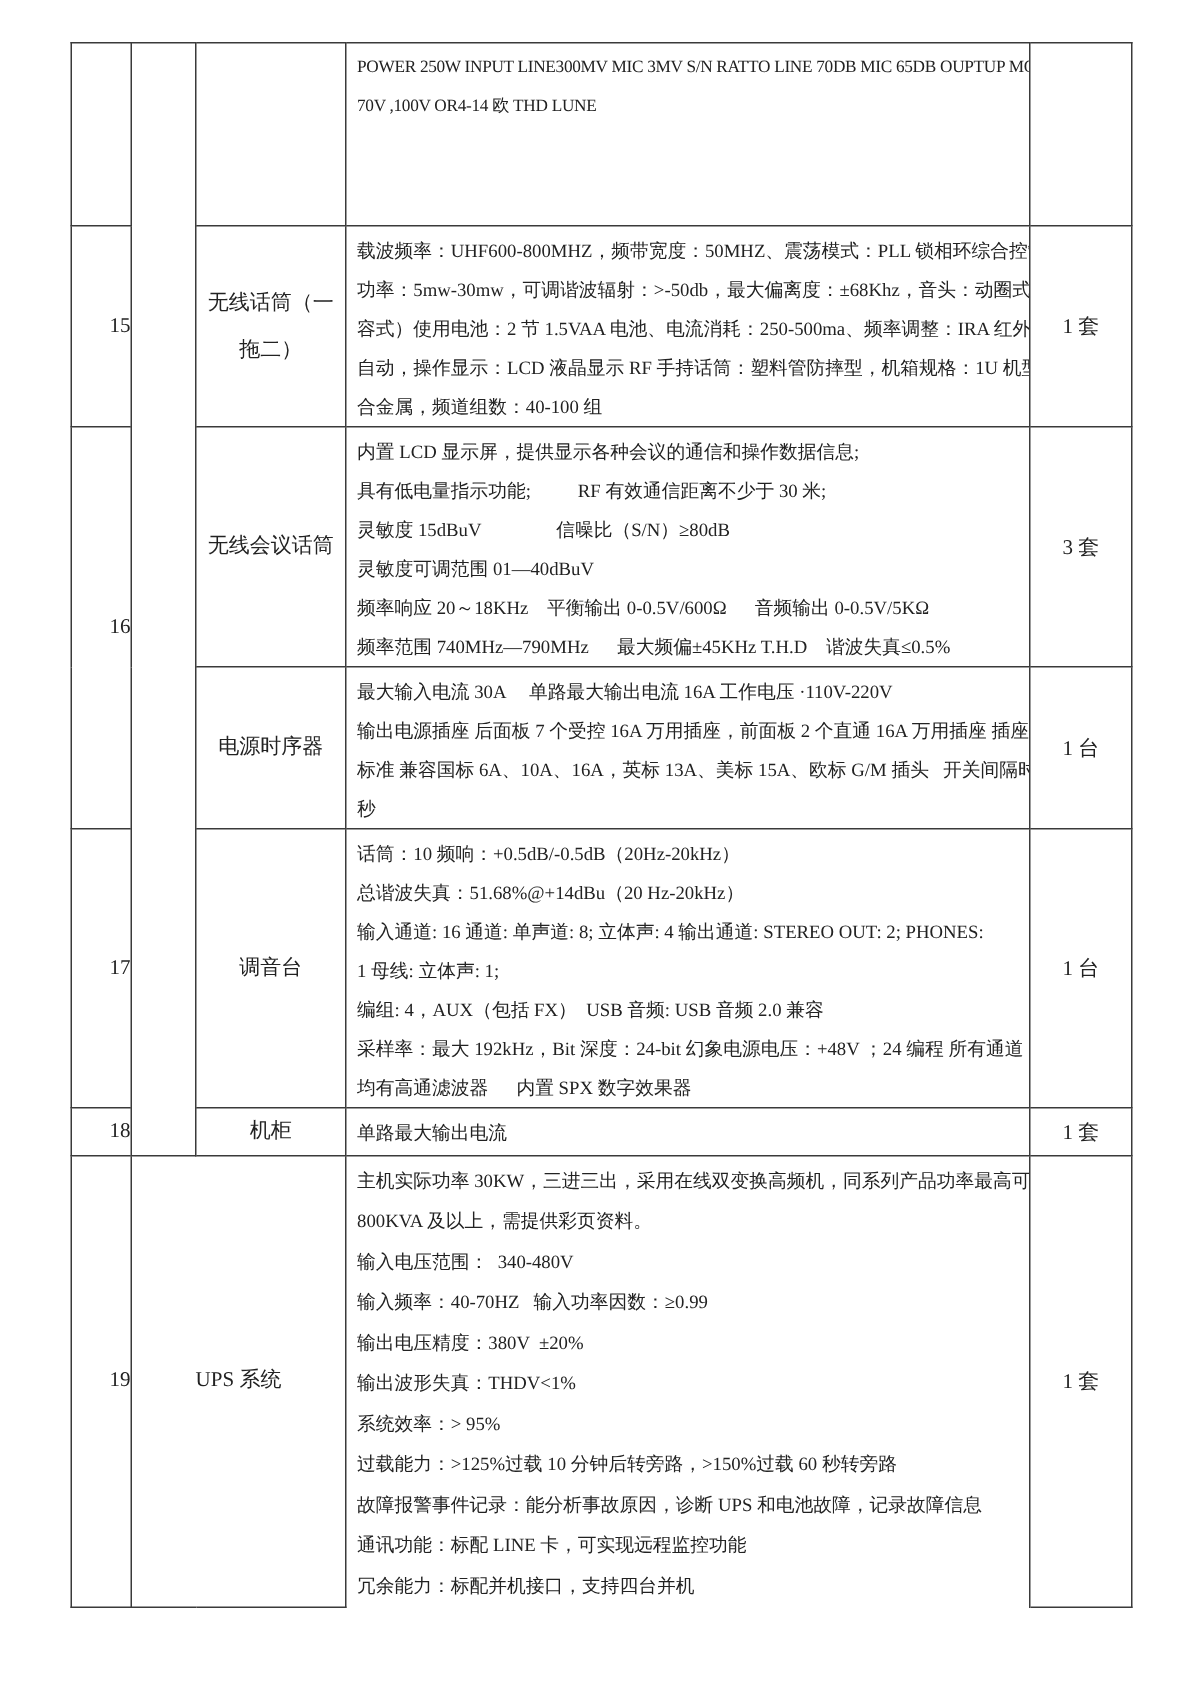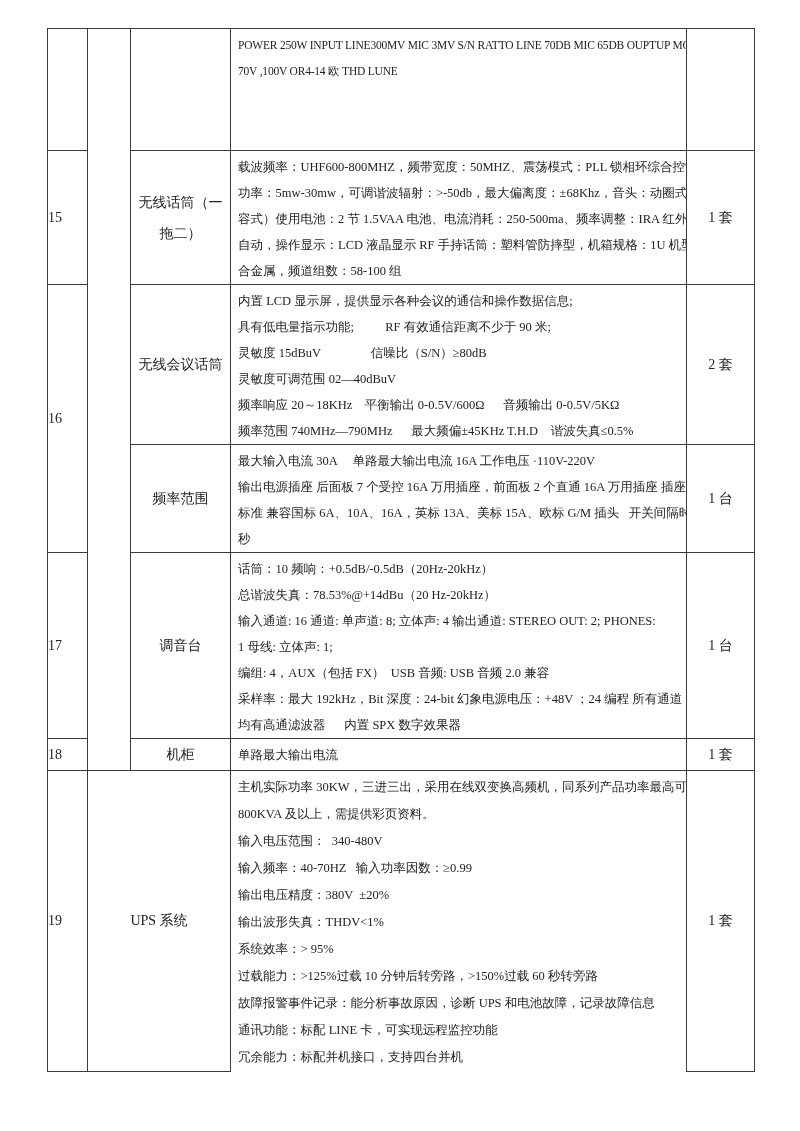--- a/index.html
+++ b/index.html
@@ -21,21 +21,21 @@
     border-collapse: collapse;
     table-layout: fixed;
   }
   td {
     border: 1px solid #3a3a3a;
     vertical-align: middle;
     font-size: 14px;
     color: #222222;
     overflow: hidden;
   }
-  td.c-no   { text-align: left; }
+  td.c-no   { text-align: right; }
   td.c-cat  { }
   td.c-name { text-align: center; line-height: 31px; padding: 0 6px; }
   td.c-qty  { text-align: center; white-space: pre; }
   td.c-spec {
     vertical-align: top;
     padding: 3px 4px 0 7px;
     font-size: 12.5px;
   }
   td.c-spec .line {
     white-space: pre;
@@ -72,56 +72,56 @@
     </tr>
 
     <tr style="height:131px">
       <td class="c-no">15</td>
       <td class="c-name">无线话筒（一拖二）</td>
       <td class="c-spec">
             <div class="line">载波频率：UHF600-800MHZ，频带宽度：50MHZ、震荡模式：PLL 锁相环综合控制发射</div>
             <div class="line">功率：5mw-30mw，可调谐波辐射：&gt;-50db，最大偏离度：±68Khz，音头：动圈式（电</div>
             <div class="line">容式）使用电池：2 节 1.5VAA 电池、电流消耗：250-500ma、频率调整：IRA 红外线</div>
             <div class="line">自动，操作显示：LCD 液晶显示 RF 手持话筒：塑料管防摔型，机箱规格：1U 机型铝</div>
-            <div class="line">合金属，频道组数：58-100 组</div>
+            <div class="line">合金属，频道组数：40-100 组</div>
           </td>
       <td class="c-qty">1 套</td>
     </tr>
 
     <tr style="height:159px">
       <td class="c-no" rowspan="2">16</td>
       <td class="c-name">无线会议话筒</td>
       <td class="c-spec">
             <div class="line">内置 LCD 显示屏，提供显示各种会议的通信和操作数据信息;</div>
-            <div class="line">具有低电量指示功能;          RF 有效通信距离不少于 90 米;</div>
+            <div class="line">具有低电量指示功能;          RF 有效通信距离不少于 30 米;</div>
             <div class="line">灵敏度 15dBuV                信噪比（S/N）≥80dB</div>
-            <div class="line">灵敏度可调范围 02—40dBuV</div>
+            <div class="line">灵敏度可调范围 01—40dBuV</div>
             <div class="line">频率响应 20～18KHz    平衡输出 0-0.5V/600Ω      音频输出 0-0.5V/5KΩ</div>
             <div class="line">频率范围 740MHz—790MHz      最大频偏±45KHz T.H.D    谐波失真≤0.5%</div>
           </td>
-      <td class="c-qty">2 套</td>
+      <td class="c-qty">3 套</td>
     </tr>
 
     <tr style="height:105px">
-      <td class="c-name">频率范围</td>
+      <td class="c-name">电源时序器</td>
       <td class="c-spec">
             <div class="line">最大输入电流 30A     单路最大输出电流 16A 工作电压 ·110V-220V</div>
             <div class="line">输出电源插座 后面板 7 个受控 16A 万用插座，前面板 2 个直通 16A 万用插座 插座</div>
             <div class="line">标准 兼容国标 6A、10A、16A，英标 13A、美标 15A、欧标 G/M 插头   开关间隔时间 1</div>
             <div class="line">秒</div>
           </td>
       <td class="c-qty">1 台</td>
     </tr>
 
     <tr style="height:186px">
       <td class="c-no">17</td>
       <td class="c-name">调音台</td>
       <td class="c-spec">
             <div class="line">话筒：10 频响：+0.5dB/-0.5dB（20Hz-20kHz）</div>
-            <div class="line">总谐波失真：78.53%@+14dBu（20 Hz-20kHz）</div>
+            <div class="line">总谐波失真：51.68%@+14dBu（20 Hz-20kHz）</div>
             <div class="line">输入通道: 16 通道: 单声道: 8; 立体声: 4 输出通道: STEREO OUT: 2; PHONES:</div>
             <div class="line">1 母线: 立体声: 1;</div>
             <div class="line">编组: 4，AUX（包括 FX）  USB 音频: USB 音频 2.0 兼容</div>
             <div class="line">采样率：最大 192kHz，Bit 深度：24-bit 幻象电源电压：+48V ；24 编程 所有通道</div>
             <div class="line">均有高通滤波器      内置 SPX 数字效果器</div>
           </td>
       <td class="c-qty">1 台</td>
     </tr>
 
     <tr style="height:31px">

